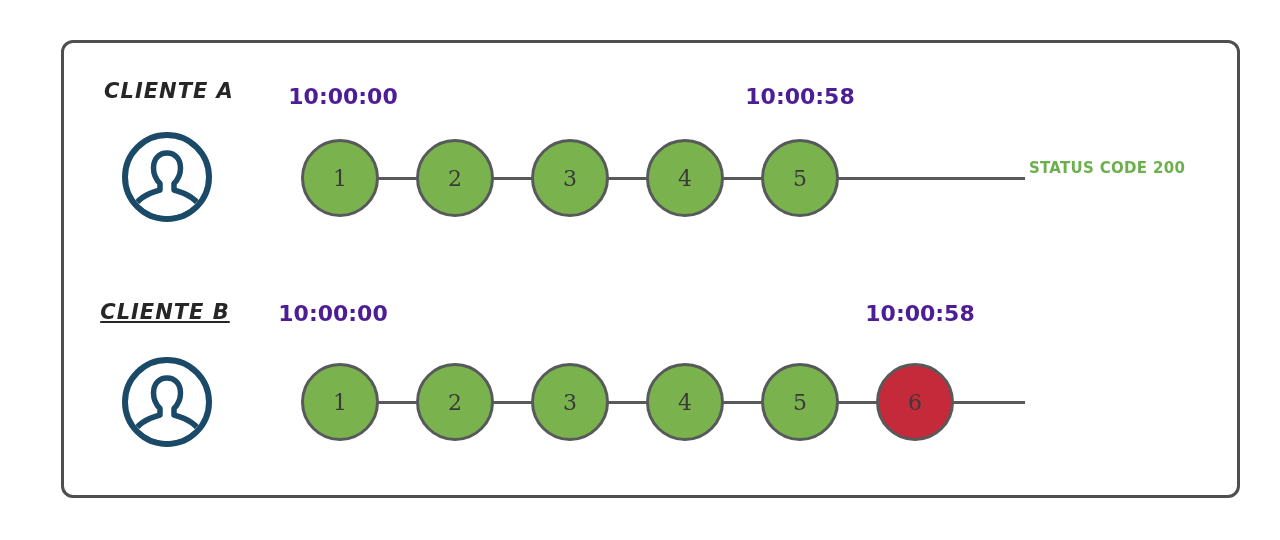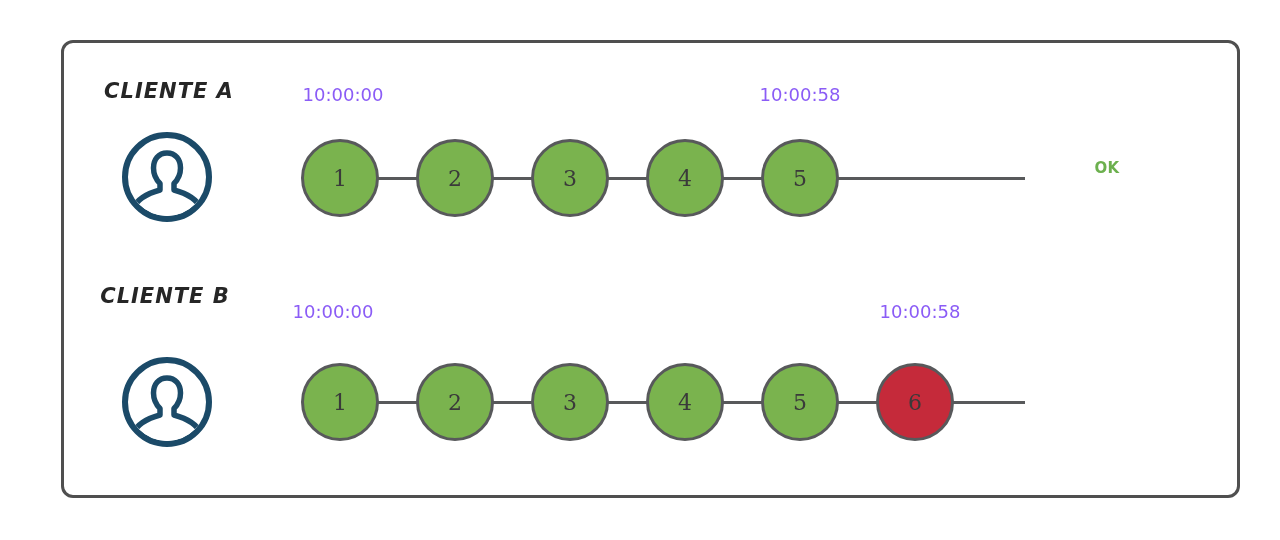--- a/index.html
+++ b/index.html
@@ -25,29 +25,29 @@
     width: 170px;
     text-align: center;
     font-size: 21px;
     font-weight: bold;
     font-style: italic;
     letter-spacing: 1px;
     color: #262626;
     white-space: nowrap;
   }
   .row-a .client-label { left: 84px; top: 79px; }
-  .row-b .client-label { left: 80px; top: 284px; }
+  .row-b .client-label { left: 80px; top: 300px; text-decoration: underline; }
 
   .timestamp {
     position: absolute;
     width: 130px;
     text-align: center;
-    font-size: 18px;
-    font-weight: normal;
-    color: #8b5cf6;
+    font-size: 22px;
+    font-weight: bold;
+    color: #4c1d95;
     white-space: nowrap;
   }
   .row-a .ts-start { left: 278px; top: 84px; }
   .row-a .ts-end   { left: 735px; top: 84px; }
   .row-b .ts-start { left: 268px; top: 301px; }
   .row-b .ts-end   { left: 855px; top: 301px; }
 
   .avatar {
     position: absolute;
     width: 92px; height: 92px;
@@ -122,21 +122,21 @@
           <span>3</span>
         </div>
         <div class="request-circle" style="left: 646px; top: 139px; background: rgb(122, 179, 78); border-color: rgb(88, 89, 91);">
           <span>4</span>
         </div>
         <div class="request-circle" style="left: 761px; top: 139px; background: rgb(122, 179, 78); border-color: rgb(88, 89, 91);">
           <span>5</span>
         </div>
       </div>
     <div class="status" style="color: rgb(108, 176, 78);">
-      <div>OK</div>
+      <div>STATUS CODE 200</div>
     </div>
   </div>
 
   <div class="row-b">
     <div class="client-label">CLIENTE B</div>
     <div class="avatar">
       <svg viewBox="0 0 92 92" width="92" height="92">
         <defs>
             <clipPath id="avclip-b">
               <circle cx="46" cy="46" r="39"></circle>

